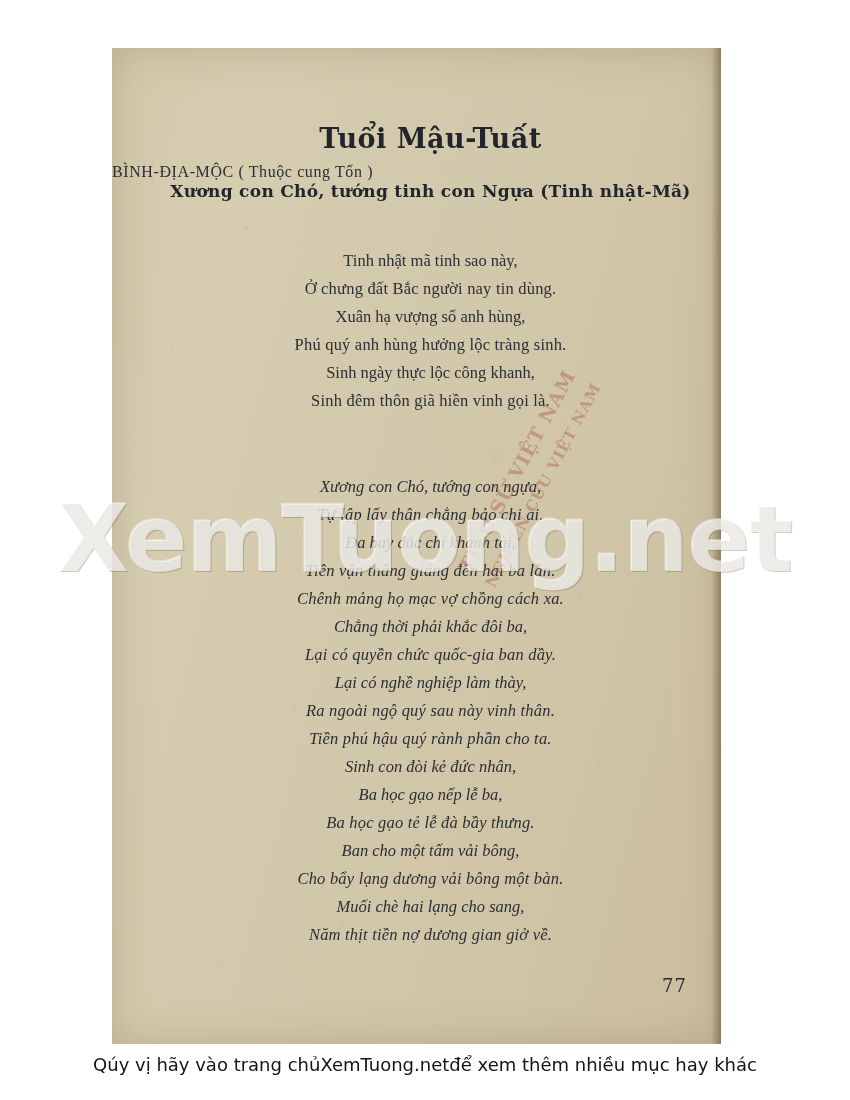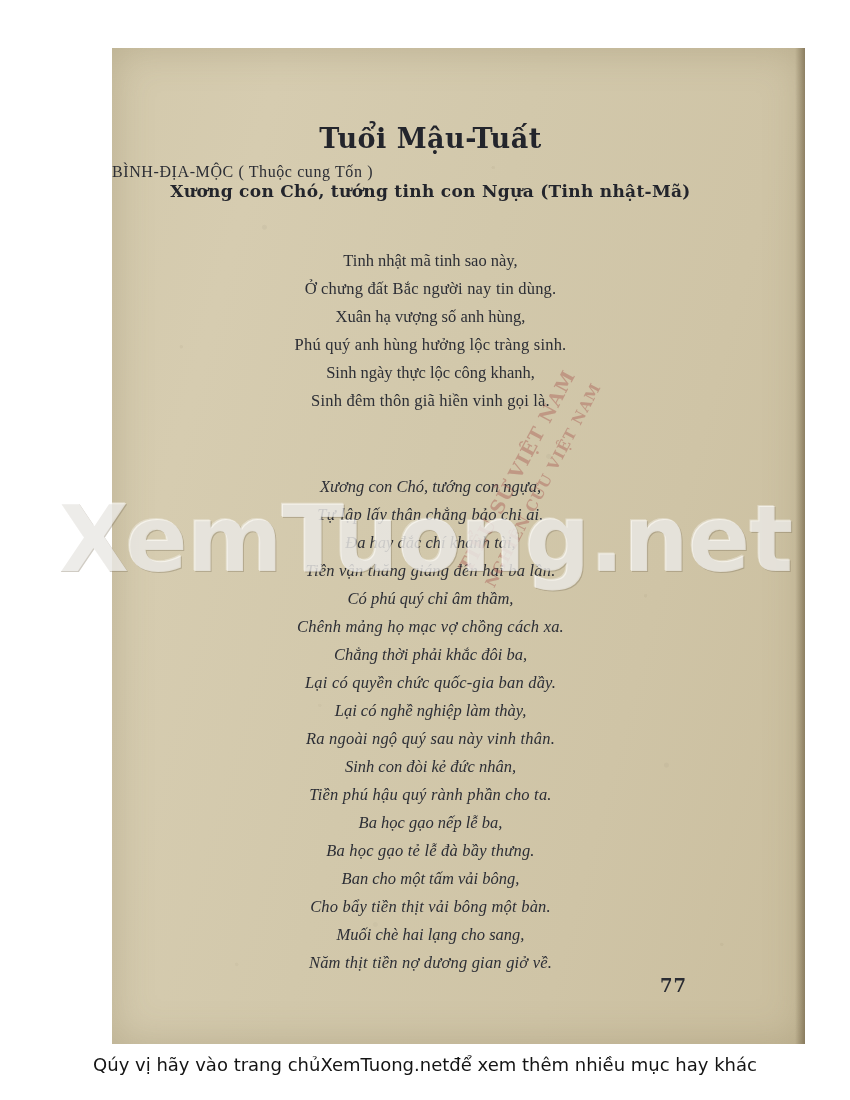--- a/index.html
+++ b/index.html
@@ -24,21 +24,21 @@
     height: 1045px;
     background: #ffffff;
     overflow: hidden;
   }
 
   
   #sheet {
     position: absolute;
     left: 112px;
     top: 48px;
-    width: 693px;
+    width: 609px;
     height: 996px;
     background:
       radial-gradient(circle at 22% 18%, rgba(0,0,0,0.035) 0 2px, rgba(0,0,0,0) 3px),
       radial-gradient(circle at 63% 41%, rgba(0,0,0,0.03) 0 2px, rgba(0,0,0,0) 3px),
       radial-gradient(circle at 80% 72%, rgba(0,0,0,0.03) 0 2px, rgba(0,0,0,0) 3px),
       radial-gradient(circle at 38% 88%, rgba(0,0,0,0.025) 0 2px, rgba(0,0,0,0) 3px),
       linear-gradient(105deg, #d3c9ac 0%, #d6ccb0 18%, #d2c8ab 45%, #cfc4a6 72%, #cabe9e 100%);
     box-shadow: inset 0 0 40px rgba(120,104,70,0.28);
   }
   
@@ -120,21 +120,21 @@
   .verse.odd  { text-align: center; }     
   .verse.even { text-align: center; }     
 
   .verse.even { letter-spacing: 0.2px; }
 
   .page-number {
     position: absolute;
     right: 62px;
     bottom: 48px;
     font-family: "DejaVu Serif", serif;
-    font-weight: bold;
+    font-weight: normal;
     font-size: 18px;
     color: #2a2c33;
     letter-spacing: 1px;
     text-align: center;
   }
 
   
   #wm-main {
     position: absolute;
     left: 0;
@@ -211,32 +211,31 @@
         <div class="verse even">Phú quý anh hùng hưởng lộc tràng sinh.</div>
         <div class="verse odd">Sinh ngày thực lộc công khanh,</div>
         <div class="verse even">Sinh đêm thôn giã hiền vinh gọi là.</div>
       </div>
 
       <div class="stanza second">
         <div class="verse odd">Xương con Chó, tướng con ngựa,</div>
         <div class="verse even">Tự lập lấy thân chẳng bảo chi ai.</div>
         <div class="verse odd">Đa hay đắc chí khanh tài,</div>
         <div class="verse even">Tiền vận thăng giáng đến hai ba lần.</div>
-        <div class="verse odd">Có phú quý chỉ âm thầm,</div>
         <div class="verse even">Chênh mảng họ mạc vợ chồng cách xa.</div>
         <div class="verse odd">Chẳng thời phải khắc đôi ba,</div>
         <div class="verse even">Lại có quyền chức quốc-gia ban dầy.</div>
         <div class="verse odd">Lại có nghề nghiệp làm thày,</div>
         <div class="verse even">Ra ngoài ngộ quý sau này vinh thân.</div>
+        <div class="verse even">Tiền phú hậu quý rành phần cho ta.</div>
         <div class="verse odd">Sinh con đòi kẻ đức nhân,</div>
-        <div class="verse even">Tiền phú hậu quý rành phần cho ta.</div>
         <div class="verse odd">Ba học gạo nếp lễ ba,</div>
         <div class="verse even">Ba học gạo tẻ lễ đà bầy thưng.</div>
         <div class="verse odd">Ban cho một tấm vải bông,</div>
-        <div class="verse even">Cho bẩy tiền thịt vải bông một bàn.</div>
+        <div class="verse even">Cho bẩy lạng dương vải bông một bàn.</div>
         <div class="verse odd">Muối chè hai lạng cho sang,</div>
         <div class="verse even">Năm thịt tiền nợ dương gian giở về.</div>
       </div>
 
       <div class="page-number">77</div>
     </div>
 
     <div id="wm-diag">
       <div class="l1">TIỂU SỬ VIỆT NAM</div>
       <div class="l2">NGHIÊN CỨU VIỆT NAM</div>

